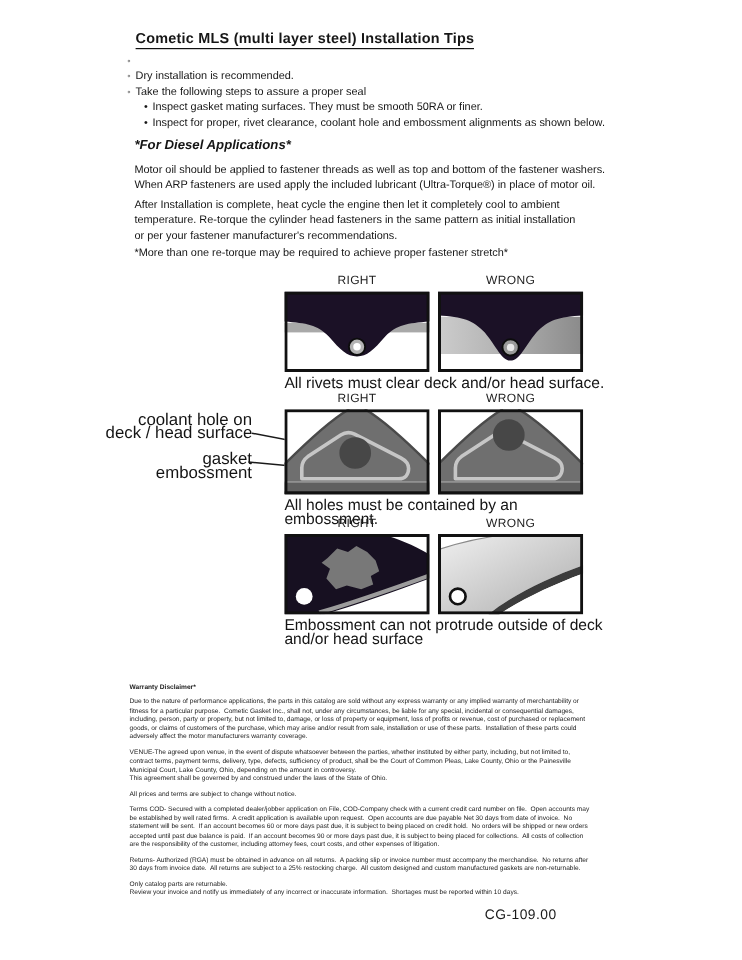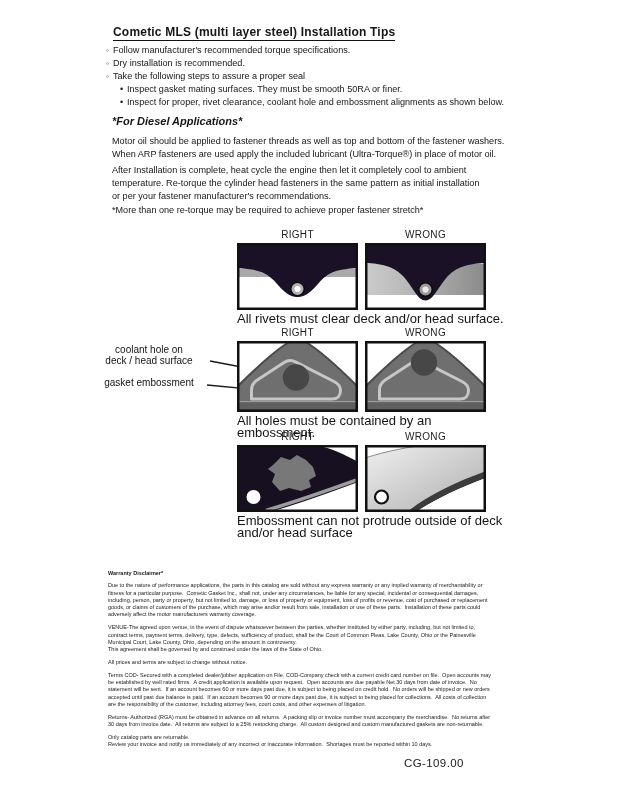--- a/index.html
+++ b/index.html
@@ -22,21 +22,21 @@
 
   .diesel-heading { left:112px; top:115px; font-size:11px; font-weight:bold;font-style:italic; }
   .body-para { font-size:9.1px; line-height:13px; }
   .p1 { left:112px; top:135px; }
   .p2 { left:112px; top:164px; }
   .note { left:112px; top:205px; font-size:9.1px; }
 
   .fig-label { width:121px; text-align:center; font-size:10px; letter-spacing:0.3px; color:#1c1c1c; }
   .caption { font-size:13px; line-height:11.5px; color:#141414; }
 
-  .ann-label { left:88px; width:122px; text-align:center; font-size:10px; line-height:11px; color:#141414; }
+  .ann-label { left:88px; width:122px; text-align:right; font-size:14px; line-height:11px; color:#141414; }
 
   .disclaimer { left:108px; top:570px; font-size:5.5px; line-height:7.3px; color:#1b1b1b; }
   .disclaimer .d-head { font-weight:bold; margin-bottom:5px; }
   .disclaimer .d-para { margin-bottom:5.5px; }
 
   .page-number { left:404px; top:757px; font-size:11.5px; letter-spacing:0.4px; color:#1a1a1a; }
 
   svg { display:block; }
   .fill-gasket { fill:var(--gasket-dark); }
   .fill-deck { fill:var(--deck-gray); }
@@ -49,21 +49,20 @@
 </head>
 <body>
 
 <div class="page">
 
   <div class="abs title">Cometic MLS (multi layer steel) Installation Tips</div>
 
   <div class="abs bullets">
     <div class="b-row">
         <span class="mark">◦</span>
-        <span>Follow manufacturer's recommended torque specifications.</span>
       </div>
     <div class="b-row">
         <span class="mark">◦</span>
         <span>Dry installation is recommended.</span>
       </div>
     <div class="b-row">
         <span class="mark">◦</span>
         <span>Take the following steps to assure a proper seal</span>
       </div>
     <div class="b-row b-sub">

